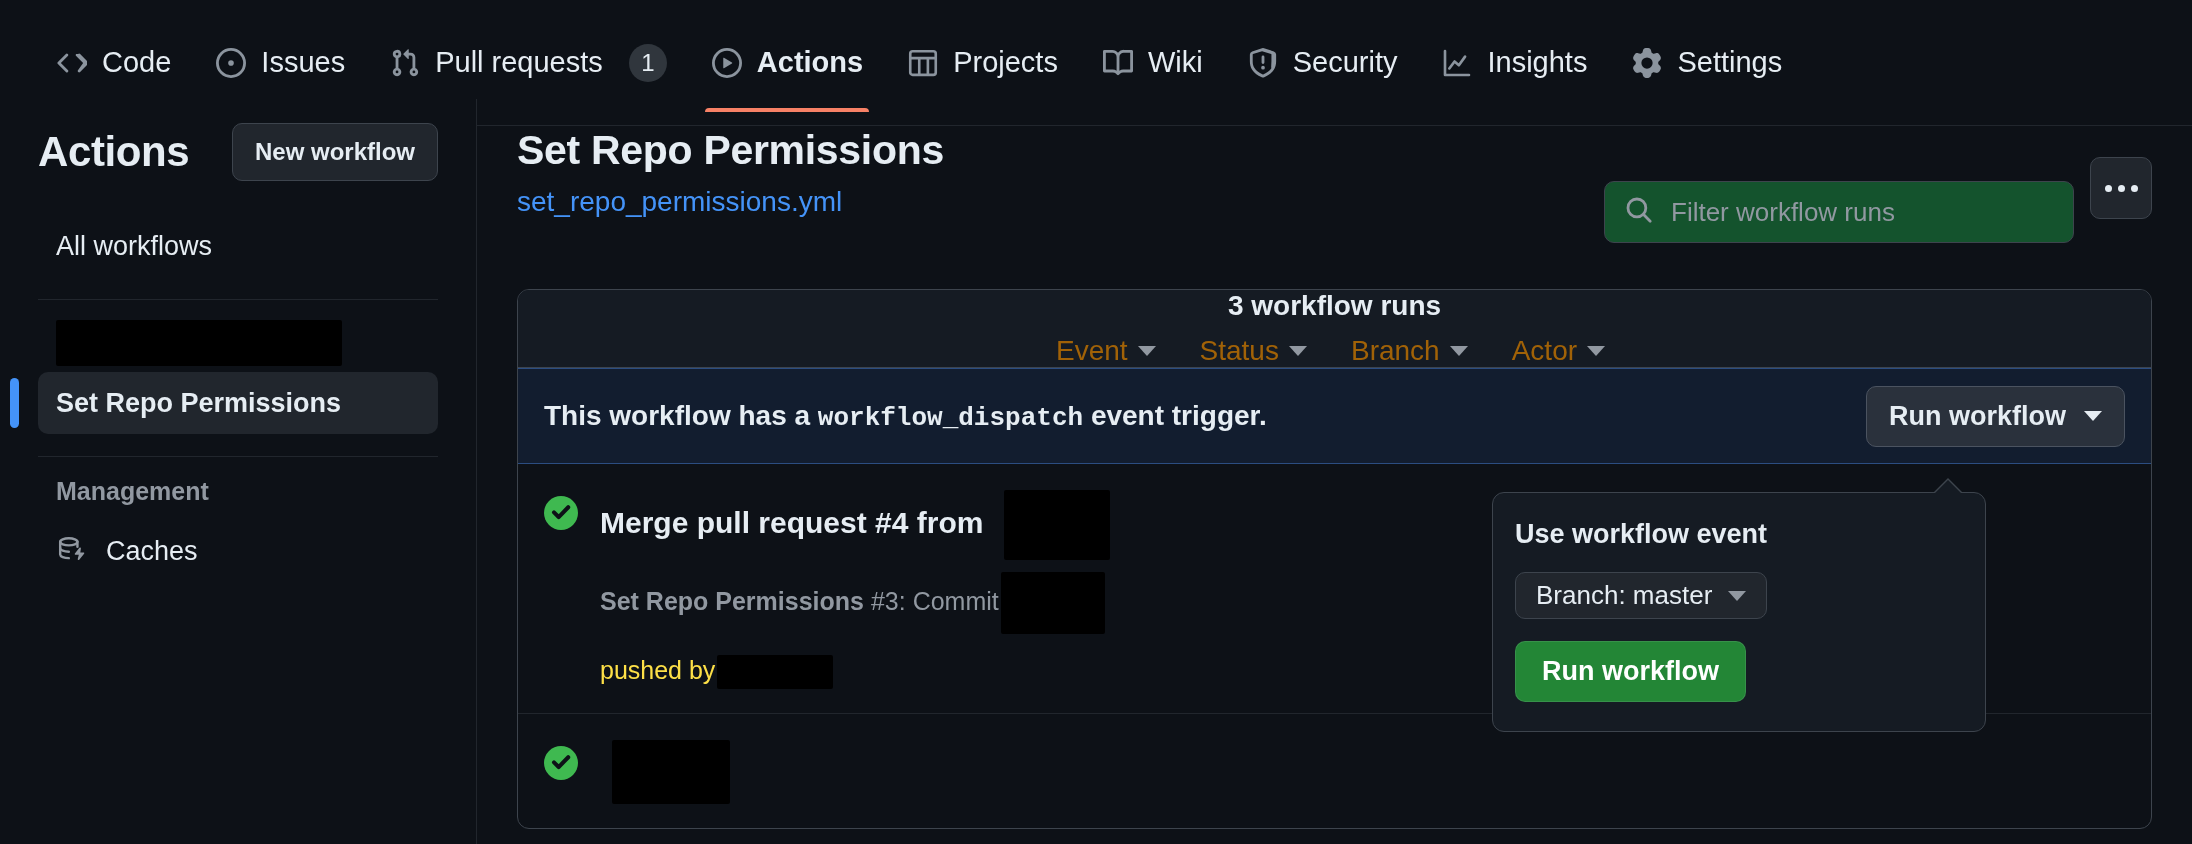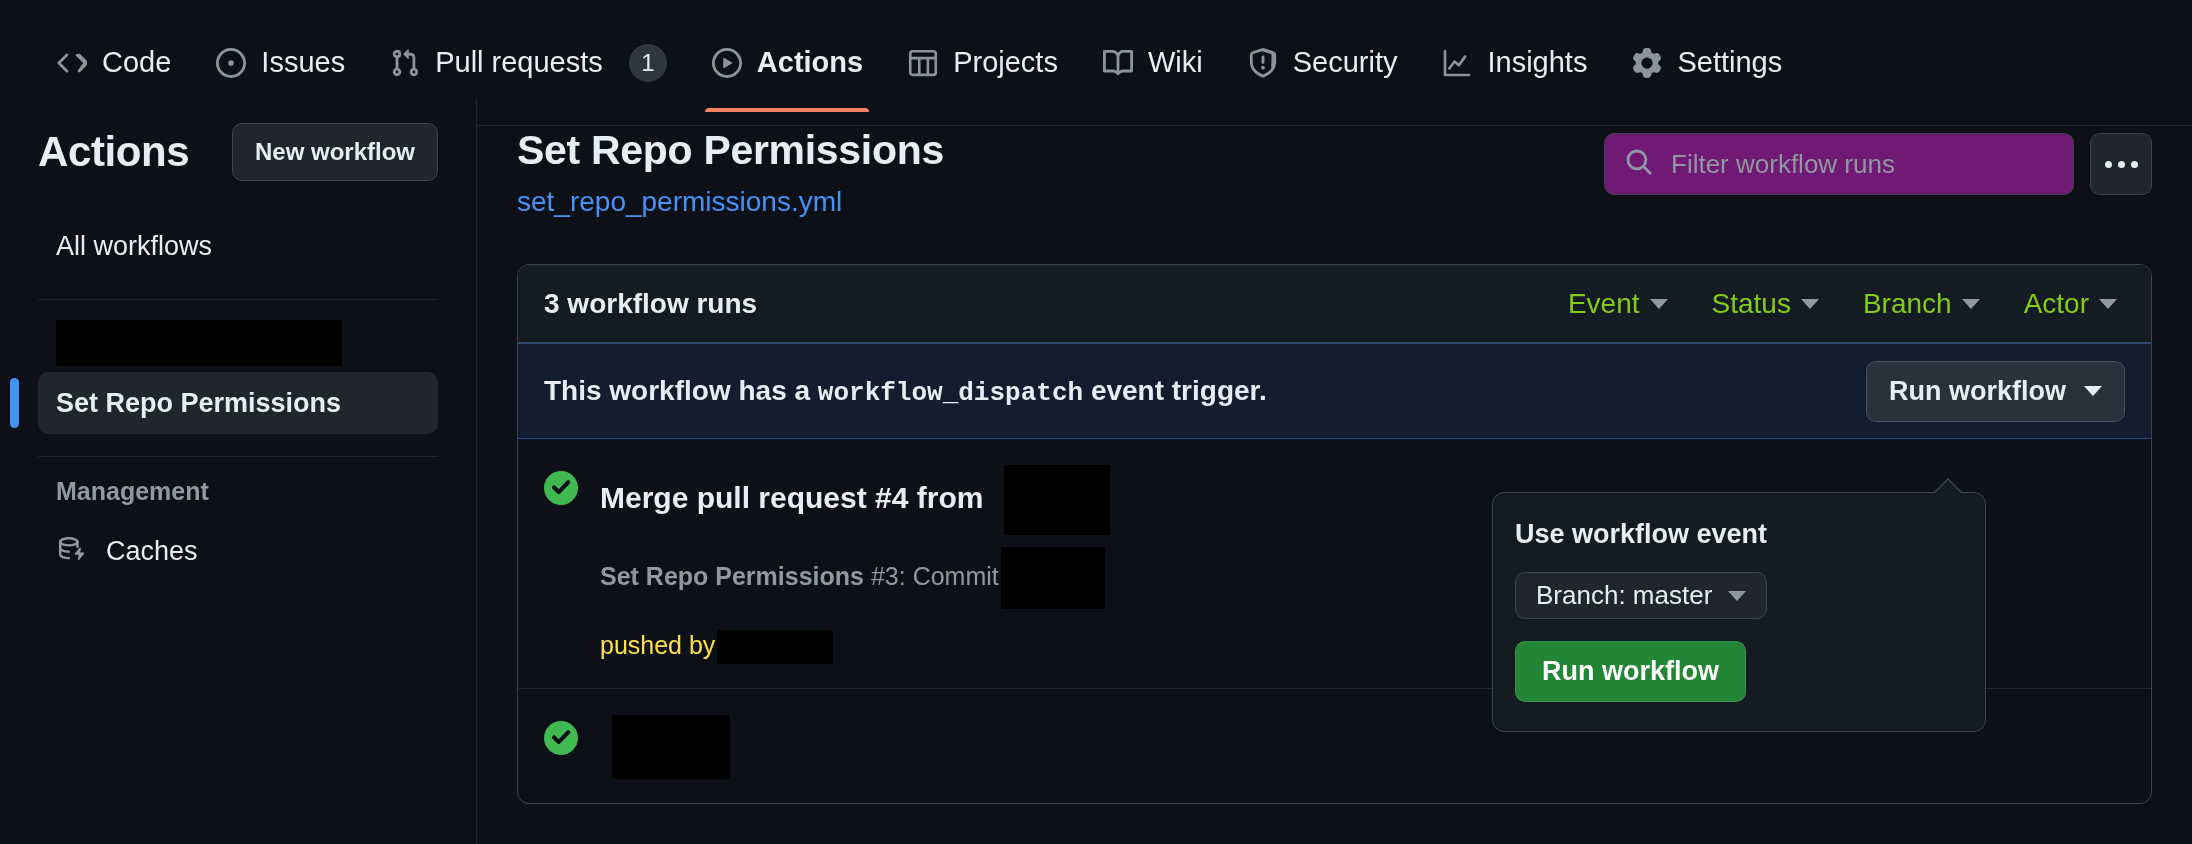--- a/index.html
+++ b/index.html
@@ -89,47 +89,48 @@
   .main-head { display: flex; align-items: flex-start; justify-content: space-between; }
   .main-title { font-size: 41px; font-weight: 600; color: #e6edf3; letter-spacing: -0.3px; line-height: 1.15; }
   .main-subtitle {
     font-size: 28px; color: #4493f8; margin-top: 12px; cursor: pointer;
     display: inline-block;
   }
   .head-right { display: flex; align-items: center; gap: 16px; margin-top: 6px; }
   .search-box {
     display: flex; align-items: center; gap: 18px;
     width: 470px; height: 62px; padding: 0 20px;
-    background: #701a75; border: 1px solid #3d444d; border-radius: 10px;
+    background: #14532d; border: 1px solid #3d444d; border-radius: 10px; margin-top: 48px;
   }
   .search-box svg { flex: none; color: #9198a1; }
   .search-placeholder { font-size: 26px; color: #9198a1; }
   .kebab-btn {
     width: 62px; height: 62px; border-radius: 10px;
     background: #21262d; border: 1px solid #3d444d;
     display: flex; align-items: center; justify-content: center;
     gap: 6px; cursor: pointer;
   }
   .kebab-btn i { width: 7px; height: 7px; border-radius: 50%; background: #e6edf3; display: block; }
 
   
   .runs-panel {
     margin-top: 46px; border: 1px solid #3d444d; border-radius: 12px;
     overflow: hidden; background: #0d1117;
   }
   .runs-header {
     display: flex; align-items: center; justify-content: space-between;
     height: 78px; padding: 0 26px; background: #151b23;
     border-bottom: 1px solid #3d444d;
+    flex-direction: column;
   }
   .runs-count { font-size: 28px; font-weight: 700; color: #e6edf3; }
   .runs-filters { display: flex; align-items: center; gap: 44px; padding-right: 8px; }
   .filter-btn {
     display: flex; align-items: center; gap: 10px;
-    font-size: 28px; color: #84cc16; cursor: pointer;
+    font-size: 28px; color: #a16207; cursor: pointer;
   }
   .caret { width: 0; height: 0; border-left: 9px solid transparent; border-right: 9px solid transparent; border-top: 10px solid #9198a1; }
 
   .dispatch-banner {
     display: flex; align-items: center; justify-content: space-between;
     background: #121d2f; border-bottom: 1px solid #2b4d81;
     border-top: 1px solid #2b4d81;
     height: 96px; padding: 0 26px;
   }
   .dispatch-text { font-size: 28px; color: #e6edf3; font-weight: bold; }

